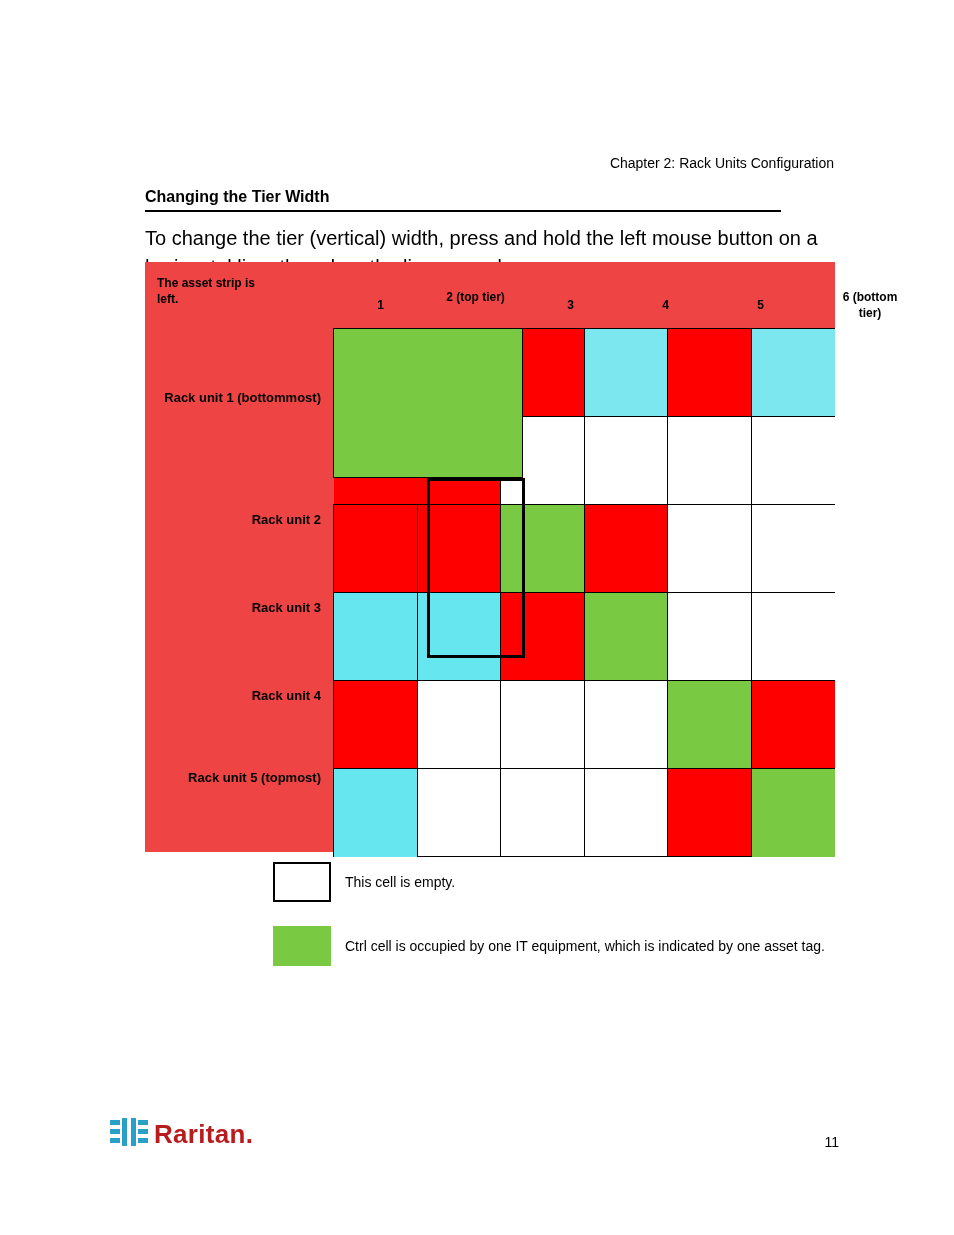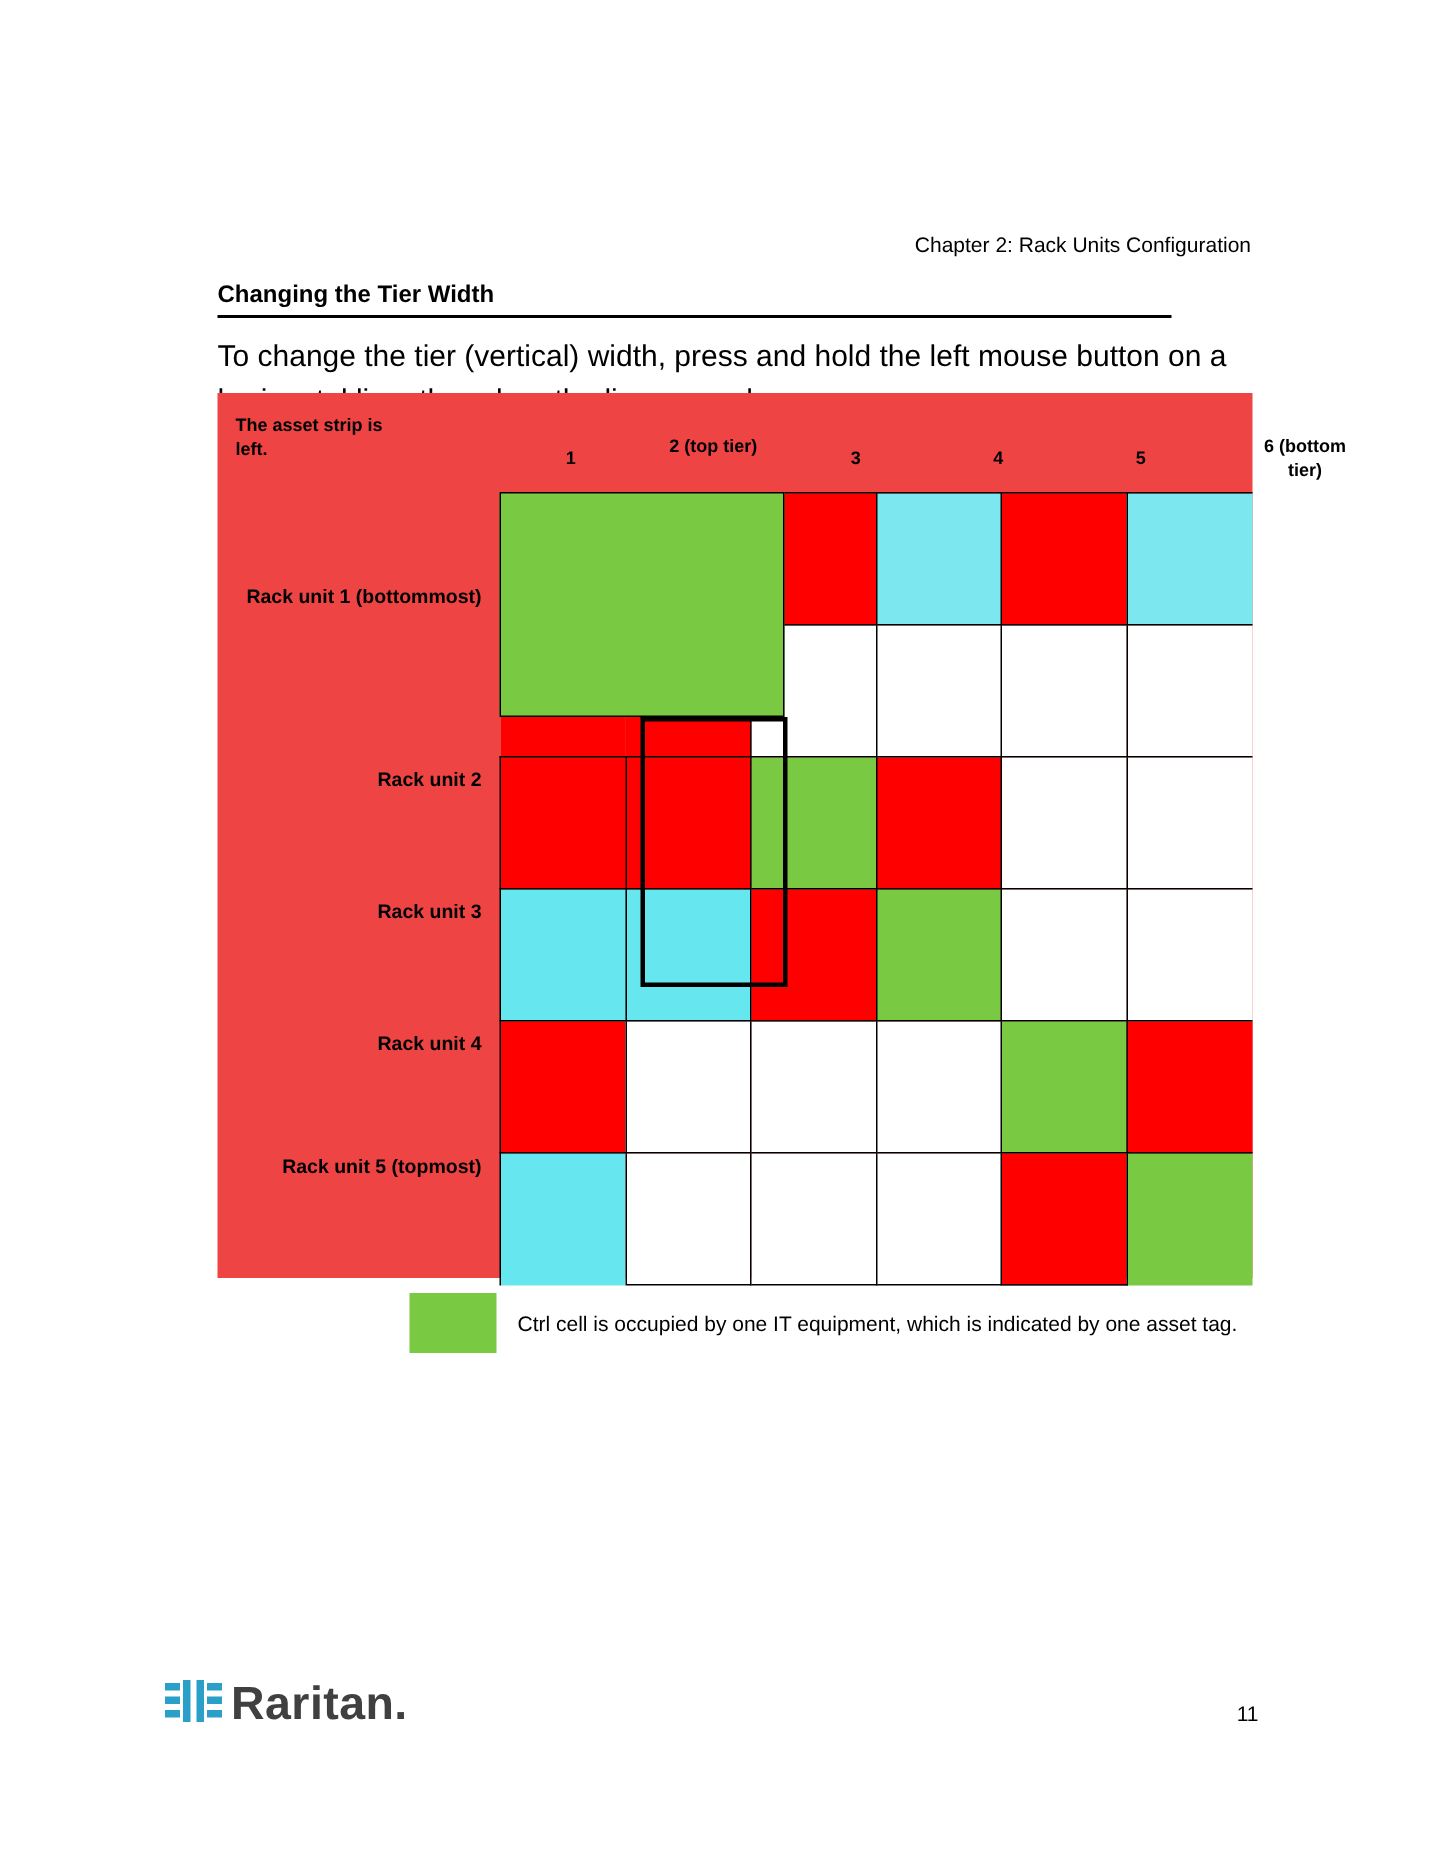--- a/index.html
+++ b/index.html
@@ -34,21 +34,21 @@
   .legend { position: absolute; left: 273px; top: 862px; font-size: 14px; }
   .legend-row { display: flex; align-items: center; margin-bottom: 24px; }
   .swatch { width: 58px; height: 40px; margin-right: 14px; }
   .sw-white { background: #fff; border: 2px solid #000; }
   .sw-green { background: #7ac943; }
 
   .note { position: absolute; left: 145px; top: 1002px; width: 690px; font-size: 14px; font-style: italic; line-height: 1.45; }
 
   .logo { position: absolute; left: 110px; top: 1118px; display: flex; align-items: center; }
   .logo-mark { display: inline-block; margin-right: 6px; }
-  .logo-text { font-size: 31px; font-weight: bold; color: #404040; letter-spacing: 0.3px; }
+  .logo-text { font-size: 26px; font-weight: bold; color: #b91c1c; letter-spacing: 0.3px; }
 
   .page-num { position: absolute; right: 115px; top: 1134px; font-size: 14px; }
 </style>
 </head>
 <body>
 
 <div class="page">
   <div class="chapter-label">Chapter 2: Rack Units Configuration</div>
   <div class="section-title">Changing the Tier Width</div>
   <div class="hr"></div>
@@ -127,20 +127,24 @@
       </tbody>
         </table>
     </div>
 
     <div class="big-green"></div>
     <div class="thick-box"></div>
   </div>
 
   <div class="legend">
     <div class="legend-row">
+      <div class="swatch sw-white"></div>
+      <span>This cell is empty.</span>
+    </div>
+    <div class="legend-row">
       <div class="swatch sw-green"></div>
       <span style="max-width:520px;">Ctrl cell is occupied by one IT equipment, which is indicated by one asset tag.</span>
     </div>
   </div>
 
 
   <div class="logo">
     <span class="logo-mark">
       <svg width="38" height="28" viewBox="0 0 38 28">
         <g fill="#2aa0c8">

